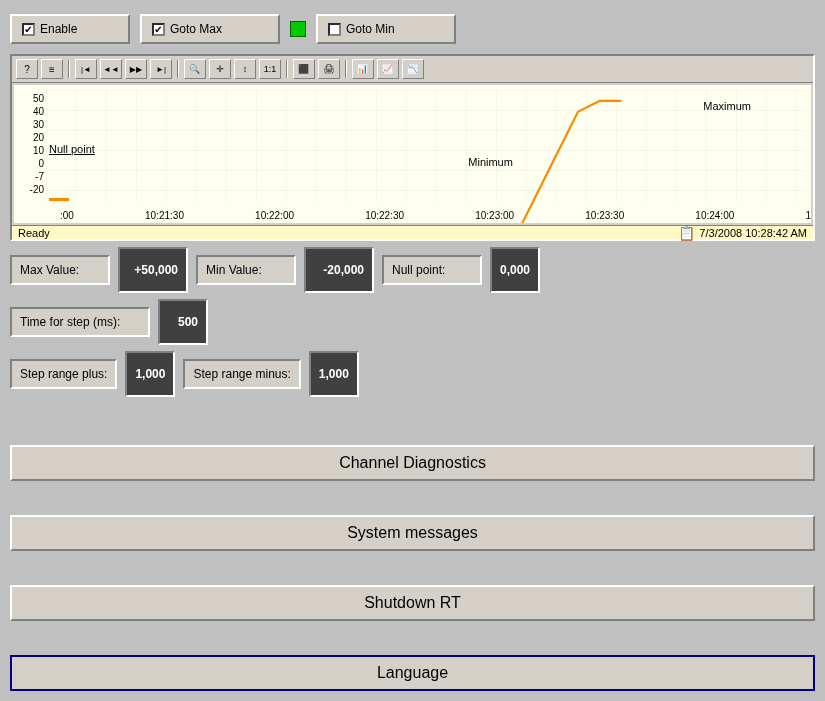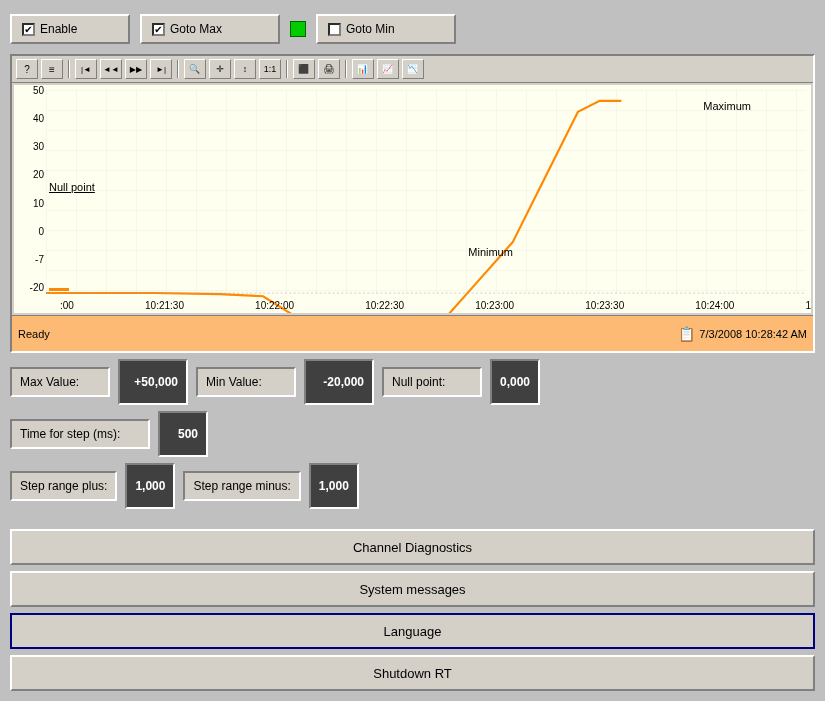--- a/index.html
+++ b/index.html
@@ -100,25 +100,25 @@
       flex: 1;
       position: relative;
       background: #fffff0;
       margin: 2px;
       overflow: hidden;
     }
     .chart-status-bar {
       display: flex;
       align-items: center;
       padding: 2px 6px;
-      background: #fdba74;
+      background: #fef9c3;
       border-top: 1px solid #808080;
       font-size: 11px;
       justify-content: space-between;
-      height: 36px;
+      height: 14px;
     }
     
     .bottom-section {
       display: flex;
       flex-direction: column;
       gap: 20px;
     }
     .fields-section {
       flex: 1;
       display: flex;
@@ -166,38 +166,39 @@
     .action-btn {
       background: #d4d0c8;
       border: 2px solid;
       border-color: #ffffff #808080 #808080 #ffffff;
       padding: 6px 10px;
       height: 36px;
       display: flex;
       align-items: center;
       justify-content: center;
       cursor: pointer;
-      font-size: 13px;
+      font-size: 16px;
       text-align: center;
+      margin-top: 28px;
     }
     .action-btn.highlighted {
       border: 2px solid #000080;
     }
     
     .y-axis {
       position: absolute;
       left: 0;
       top: 0;
       bottom: 20px;
       width: 32px;
       display: flex;
       flex-direction: column;
       justify-content: space-between;
       align-items: flex-end;
-      padding: 0 2px;
+      padding: 8px 2px;
       font-size: 10px;
     }
     
     .x-axis {
       position: absolute;
       bottom: 2px;
       left: 32px;
       right: 0;
       display: flex;
       flex-direction: row;
@@ -358,17 +359,17 @@
         <div class="field-label">Step range plus:</div>
         <div class="field-value field-value-sm">1,000</div>
         <div class="field-label">Step range minus:</div>
         <div class="field-value field-value-sm">1,000</div>
       </div>
     </div>
 
     <div class="buttons-section">
       <div class="action-btn">Channel Diagnostics</div>
       <div class="action-btn">System messages</div>
+      <div class="action-btn">Shutdown RT</div>
       <div class="action-btn highlighted">Language</div>
-      <div class="action-btn">Shutdown RT</div>
     </div>
   </div>
 </div>
 
 </body></html>

